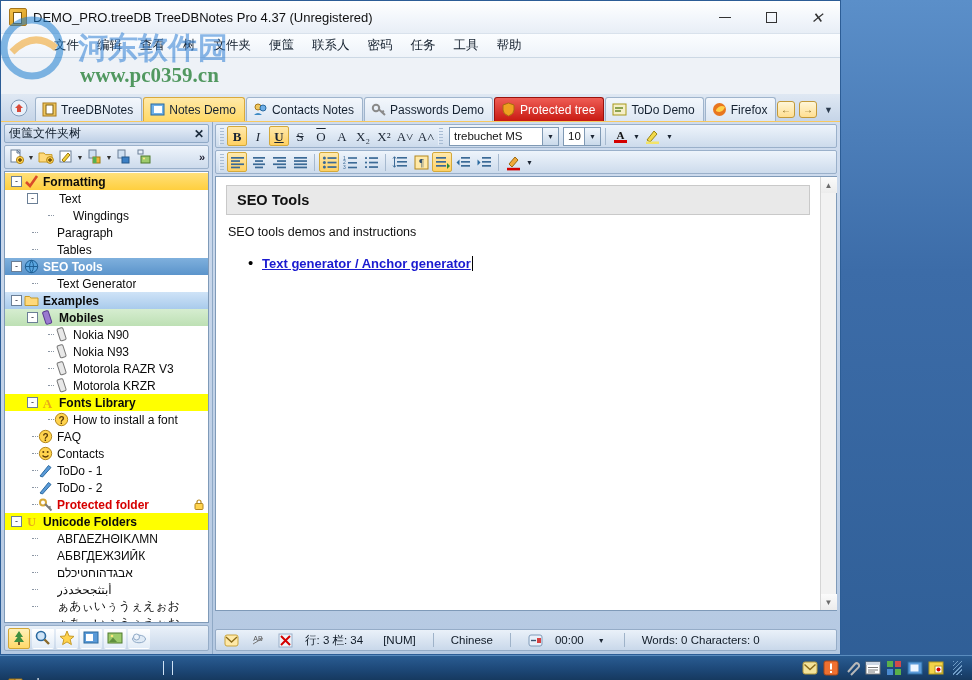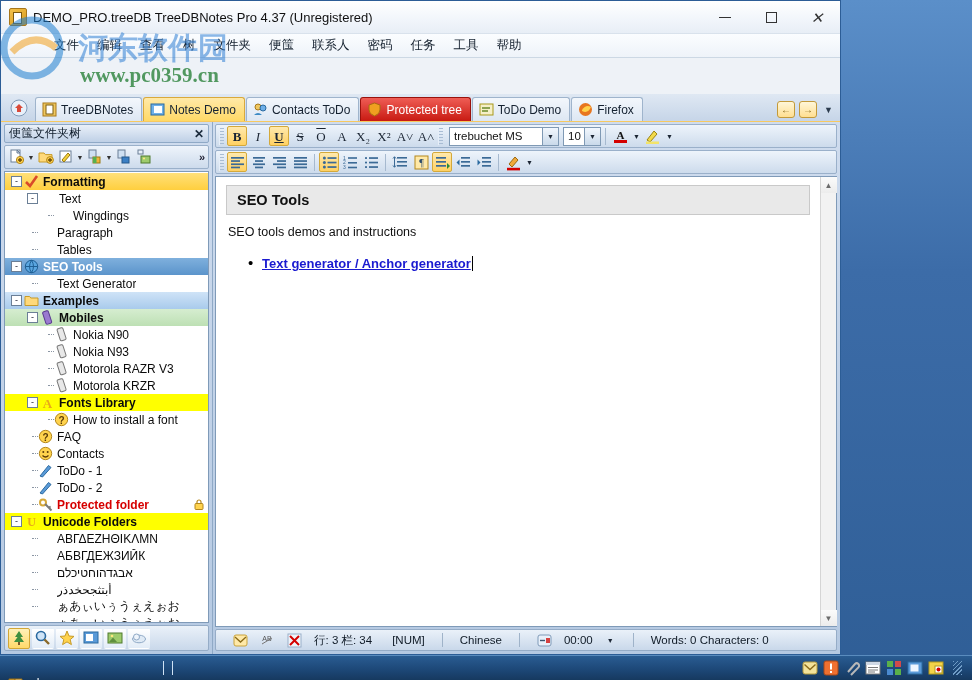--- a/index.html
+++ b/index.html
@@ -239,24 +239,24 @@
     padding-right: 1px;
   }
   .vscroll {
     width: 16px; flex: 0 0 16px; background: #f2f2f2; border-left: 1px solid #d5d5d5;
     display: flex; flex-direction: column; justify-content: space-between; align-items: center;
   }
   .sarrow { width: 16px; height: 16px; display:flex; align-items:center; justify-content:center;
     font-size: 8px; color: #6b6b6b; background: linear-gradient(180deg,#fbfbfb,#ececec); }
 
   .statusbar {
-    height: 22px; flex: 0 0 22px; margin-top: 2px;
+    height: 22px; flex: 0 0 22px; margin-top: 18px;
     background: linear-gradient(180deg,#eaf1f9,#c9d8ea);
     border: 1px solid #95acc7; border-radius: 2px;
-    display: flex; align-items: center; padding: 0 17px; gap: 12px;
+    display: flex; align-items: center; padding: 0 8px; gap: 12px;
     font-size: 11.5px; color: #0f1a26;
   }
   .sb-ico { width: 15px; height: 15px; flex: 0 0 15px; display: block; }
   .sb-sep { width: 1px; height: 14px; background: #9fb3c9; margin: 0 5px; }
   .sb-cell { white-space: nowrap; }
   .taskbar {
     position: absolute; left: 0; bottom: 0; width: 972px; height: 25px;
     background: linear-gradient(180deg,#2a5c92 0%,#1d4878 55%,#16395f 100%);
     border-top: 1px solid #5a8cbe;
     display: flex; align-items: center;
@@ -340,21 +340,30 @@
             <span>Notes Demo</span>
           </div>
           <div class="tab">
             <span>
               <svg class="tab-ico" viewBox="0 0 15 15">
                 <circle cx="5" cy="5" r="3" fill="#f0c860" stroke="#a8791a"></circle>
                 <circle cx="10" cy="6" r="3" fill="#6fb0e8" stroke="#2b6aa0"></circle>
                 <path d="M1 13 q4 -4 8 0" fill="#3b8ac4"></path>
               </svg>
             </span>
-            <span>Contacts ToDo</span>
+            <span>Contacts Notes</span>
+          </div>
+          <div class="tab">
+            <span>
+              <svg class="tab-ico" viewBox="0 0 15 15">
+                <circle cx="5" cy="6" r="3.2" fill="none" stroke="#8a8a8a" stroke-width="2"></circle>
+                <path d="M7.5 7 L14 13 M11 10 l2 -1" stroke="#8a8a8a" stroke-width="2"></path>
+              </svg>
+            </span>
+            <span>Passwords Demo</span>
           </div>
           <div class="tab active-red">
             <span>
               <svg class="tab-ico" viewBox="0 0 15 15">
                 <path d="M7.5 1 L13 3 v5 q0 4 -5.5 6 Q2 12 2 8 V3 Z" fill="#f0a020" stroke="#a86a10"></path>
               </svg>
             </span>
             <span>Protected tree</span>
           </div>
           <div class="tab">

